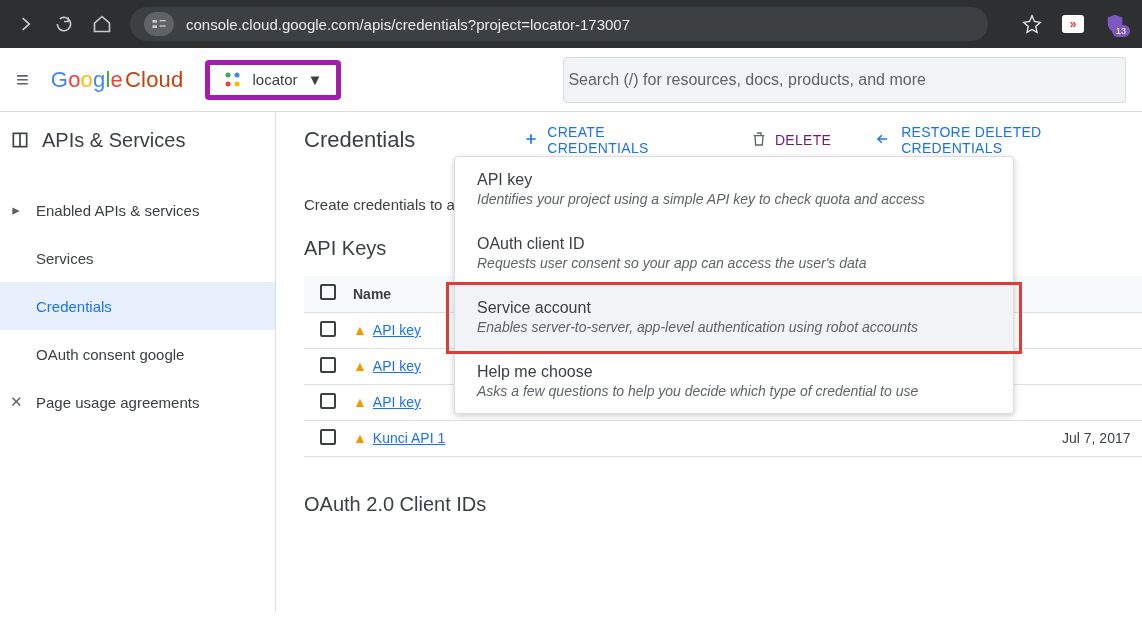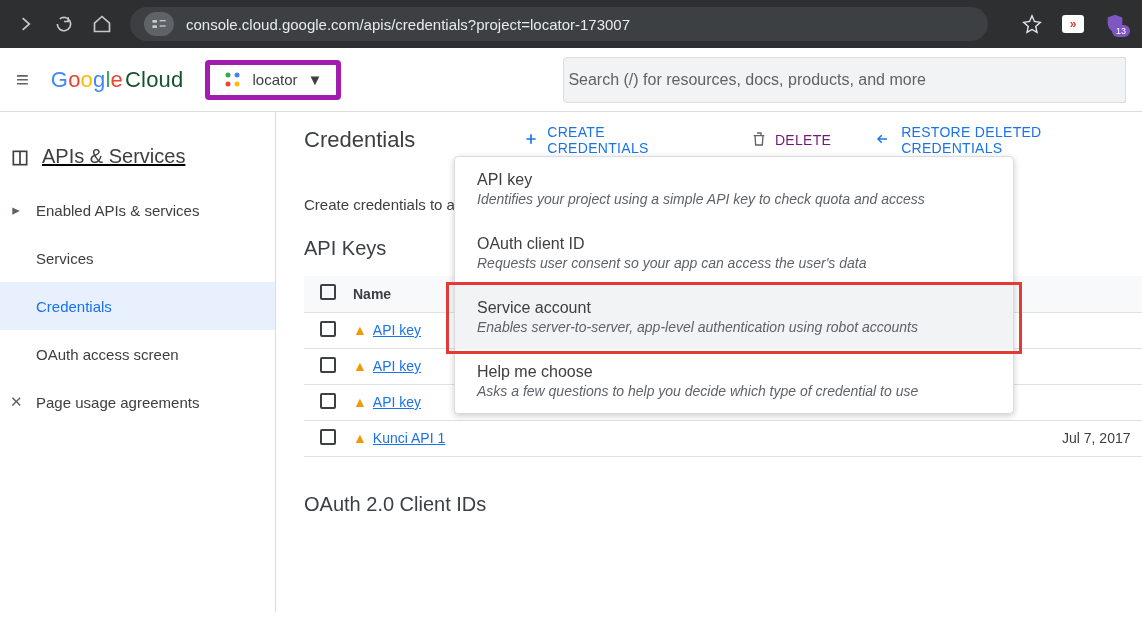--- a/index.html
+++ b/index.html
@@ -27,36 +27,36 @@
 
   
   .cloud-header {
     height: 64px; border-bottom: 1px solid #dadce0; display: flex; align-items:center;
     padding: 0 16px; gap: 22px;
   }
   .menu-btn { font-size:22px; color:#5f6368; }
   .logo { display:flex; align-items:baseline; font-size:22px; letter-spacing:0.2px;}
   .logo .g1{color:#4285F4;} .logo .g2{color:#EA4335;} .logo .g3{color:#FBBC05;}
   .logo .g4{color:#4285F4;} .logo .g5{color:#34A853;} .logo .g6{color:#EA4335;}
-  .logo .cloud{ color:#14532d; font-weight:400; margin-left:2px;}
+  .logo .cloud{ color:#c2410c; font-weight:400; margin-left:2px;}
   .project-picker {
     border:5px solid #a21caf; border-radius:4px; height:40px; padding:0 14px; display:flex; align-items:center; gap:10px;
     font-size:15px; color:#3c4043;
   }
   .project-picker .dots { display:inline-block; width:18px; height:18px;}
   .search-box {
     margin-left: 200px;
     flex:1; height:46px; background:#f1f3f4; border:1px solid #dadce0; border-radius:4px 0 0 4px;
     display:flex; align-items:center; padding:0 4px; color:#5f6368; font-size:16px;
   }
 
   
   .body-wrap { display:flex; }
   .sidebar { width:276px; border-right:1px solid #dadce0; min-height:500px;}
-  .section-title-row { display:flex; align-items:flex-end; height:56px; padding-left:10px; gap:12px;text-decoration:underline;}
+  .section-title-row { display:flex; align-items:center; height:56px; padding-left:10px; gap:12px;}
   .section-title-row .title-icon { width:20px; display:flex; justify-content:center;}
   .section-title { font-size:20px; font-weight:500; color:#3c4043;}
   .nav-list { margin-top:18px;}
   .nav-item { display:flex; align-items:center; height:48px; padding-left:10px; gap:14px; font-size:15px; color:#3c4043;}
   .nav-item .dot { width:12px; text-align:center; color:#5f6368;}
   .nav-item.selected { background:#e8f0fe; color:#1a73e8;}
   .nav-item.selected .dot{ color:#1a73e8;}
 
   
   .main { flex:1; position:relative; padding: 0 0 0 28px;}
@@ -192,21 +192,21 @@
       <div class="nav-item">
         <span class="dot">&nbsp;</span>
         <span>Services</span>
       </div>
       <div class="nav-item selected">
         <span class="dot">&nbsp;</span>
         <span>Credentials</span>
       </div>
       <div class="nav-item">
         <span class="dot">&nbsp;</span>
-        <span>OAuth access screen</span>
+        <span>OAuth consent google</span>
       </div>
       <div class="nav-item">
         <span class="dot">✕</span>
         <span>Page usage agreements</span>
       </div>
     </div>
   </div>
 
   <div class="main">
     <div class="main-header">

